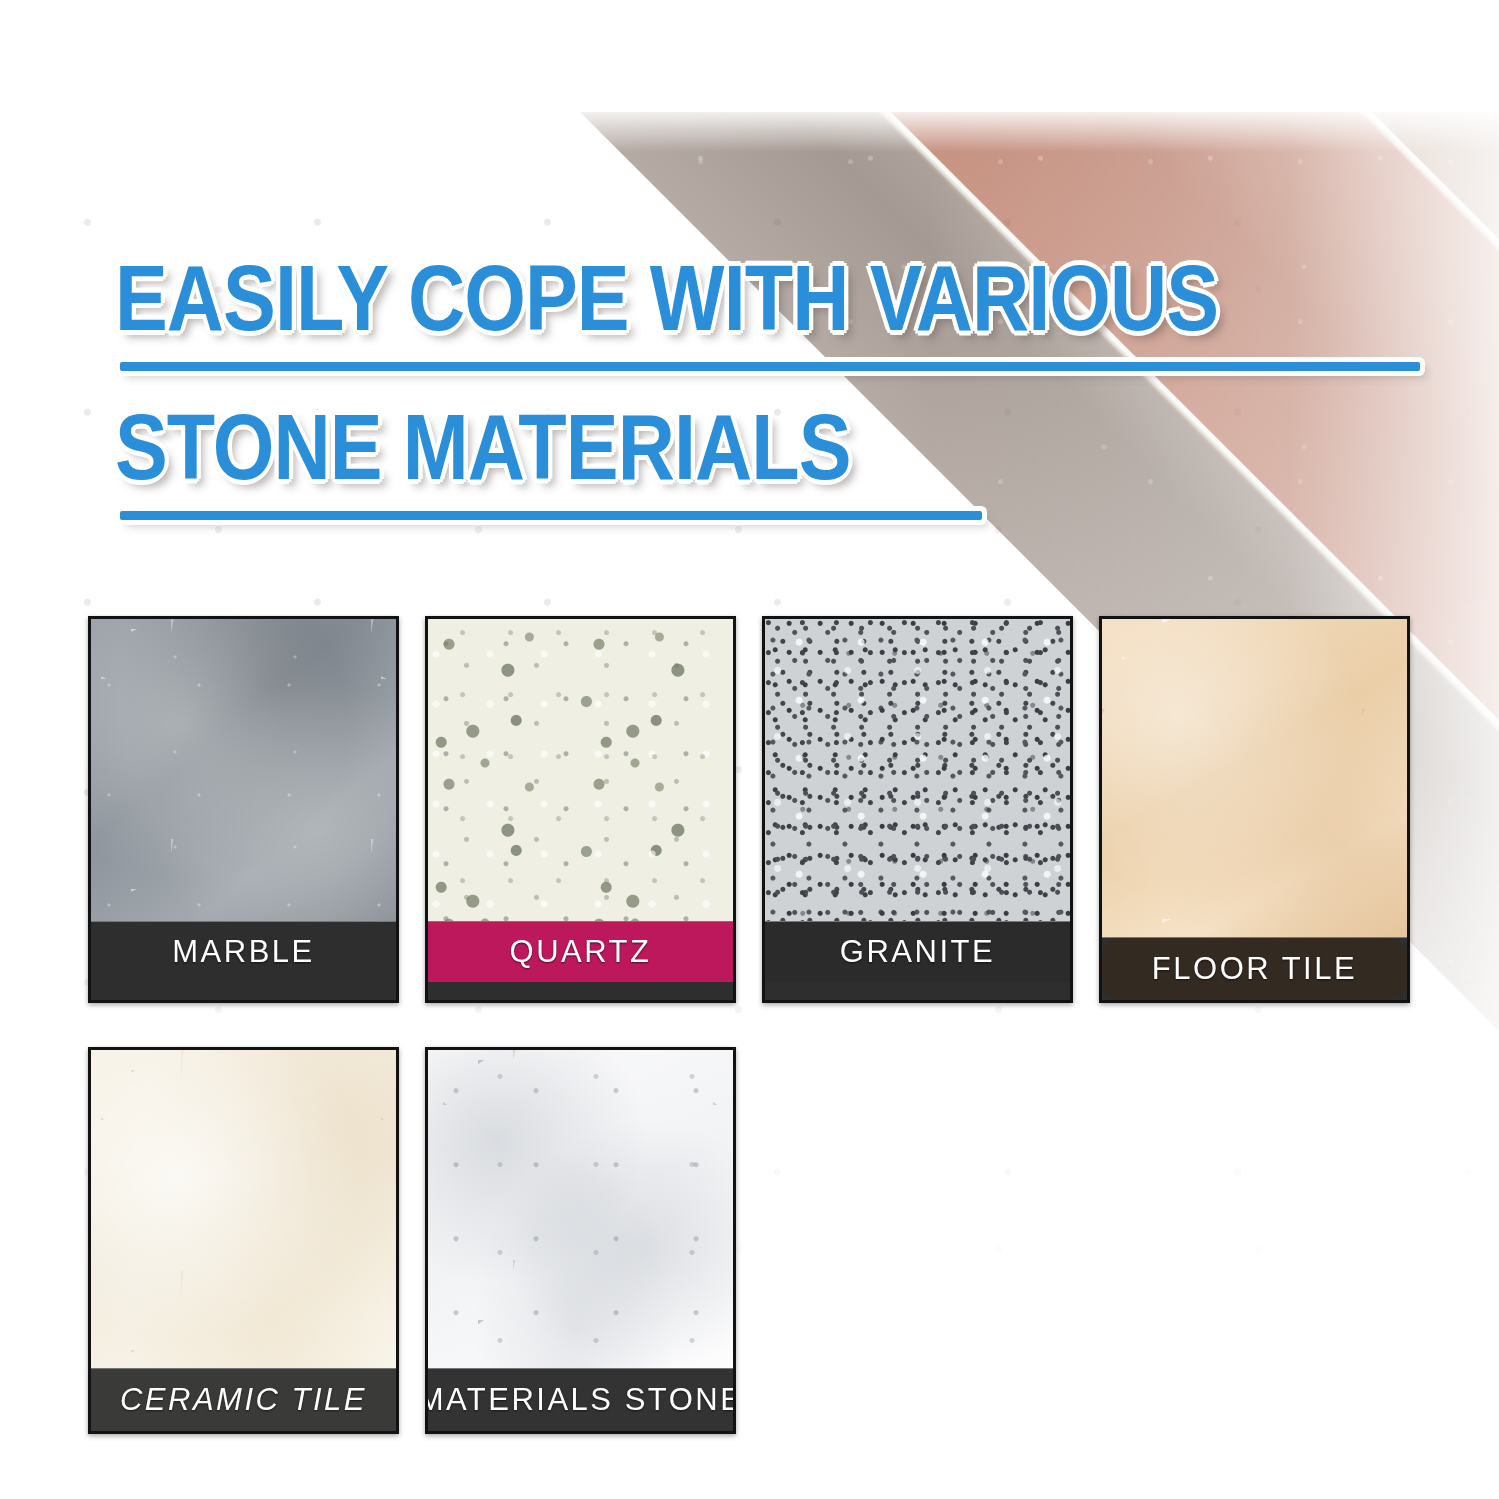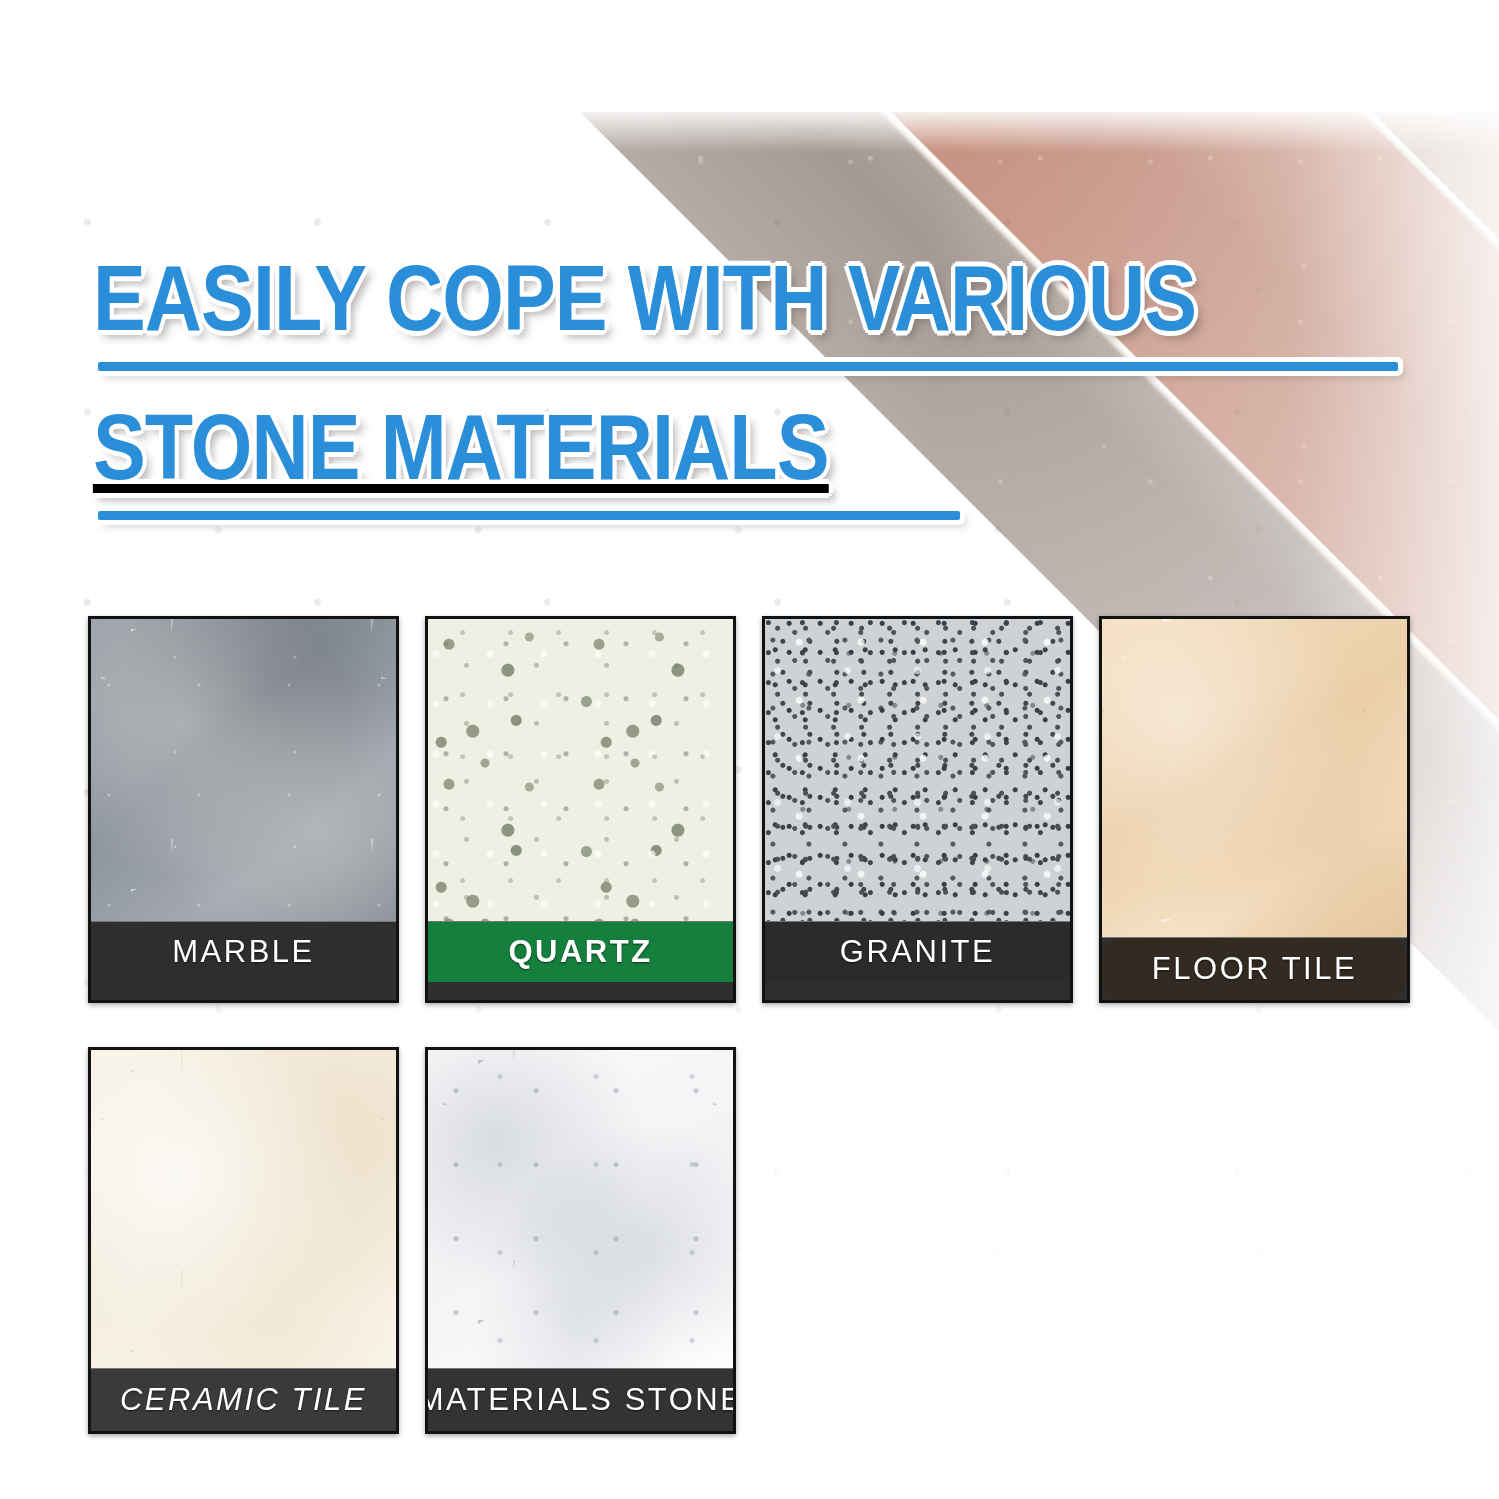--- a/index.html
+++ b/index.html
@@ -46,21 +46,21 @@
       linear-gradient(to bottom, rgba(255,255,255,0) 52%, rgba(255,255,255,.55) 78%, #ffffff 97%),
       linear-gradient(to right, rgba(255,255,255,0) 62%, rgba(255,255,255,.35) 86%, rgba(255,255,255,.85) 100%);
   }
   #bg-topfade{
     position:absolute;left:0;top:0;width:100%;height:40px;
     background:linear-gradient(to bottom,rgba(255,255,255,.85),rgba(255,255,255,0));
   }
 
   
   #headline{
-    position:absolute;left:0;top:250px;width:1255px;
+    position:absolute;left:0;top:250px;width:1255px;padding-left:22px;
   }
   .hl-line{
     font-size:92px;line-height:96px;font-weight:bold;
     letter-spacing:-1px;
     color:#2a8fd8;
     padding-left:108px;
     -webkit-text-stroke:0px;
     text-shadow:
       -4px 0 0 #fff, 4px 0 0 #fff, 0 -4px 0 #fff, 0 4px 0 #fff,
       -3px -3px 0 #fff, 3px -3px 0 #fff, -3px 3px 0 #fff, 3px 3px 0 #fff,
@@ -71,21 +71,21 @@
     white-space:nowrap;
   }
   .hl-rule{
     position:relative;height:9px;border-radius:2px;
     background:#2a8fd8;
     margin:16px 0 26px 98px;
     box-shadow:0 0 0 5px #ffffff, 6px 6px 8px rgba(90,80,75,.30);
   }
   #rule-1{width:1300px;}
   #rule-2{width:862px;}
-  #line-2-wrap{margin-top:28px;text-decoration:underline;}
+  #line-2-wrap{margin-top:28px;}
 
   
   #grid{
     position:absolute;left:88px;top:616px;width:1322px;
     display:grid;
     grid-template-columns:repeat(4,1fr);
     column-gap:26px;row-gap:44px;
   }
   .card{
     border:3px solid #121212;
@@ -262,21 +262,21 @@
     </div>
     <div class="caption" style="background:#2e2e2e;">
       <span class="caption-label">MARBLE</span>
     </div>
   </div>
 
   <div class="card">
     <div class="swatch">
       <div class="grain tex-quartz"></div>
     </div>
-    <div class="caption" style="background:#15803d;font-weight:bold;">
+    <div class="caption" style="background:#be185d;">
       <span class="caption-label">QUARTZ</span>
     </div>
   </div>
 
   <div class="card">
     <div class="swatch">
       <div class="grain tex-granite"></div>
     </div>
     <div class="caption" style="background:#2b2b2b;">
       <span class="caption-label">GRANITE</span>

